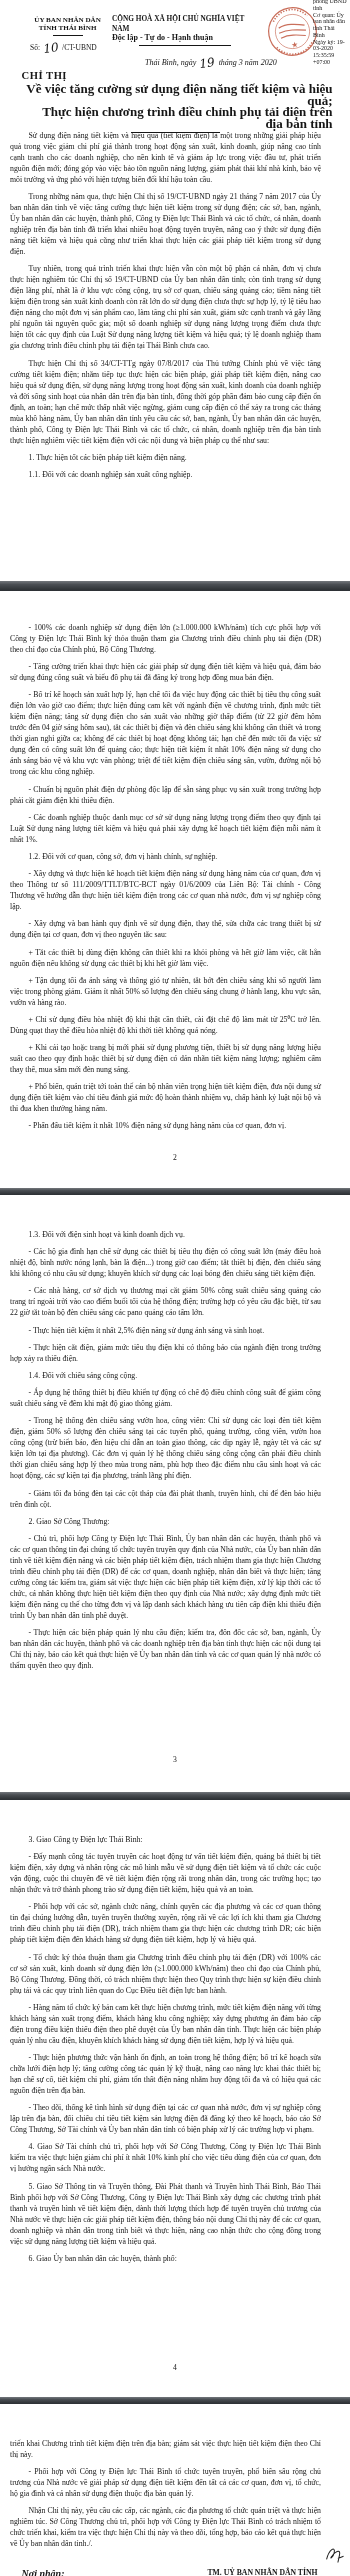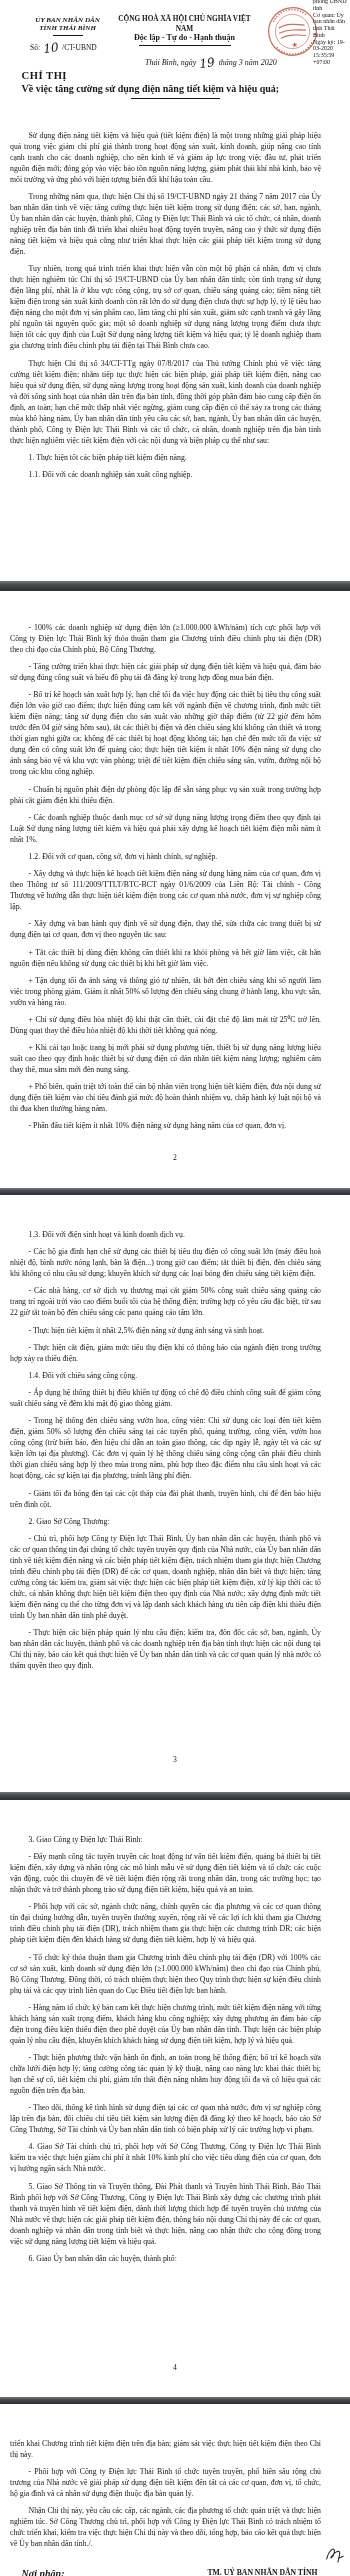--- a/index.html
+++ b/index.html
@@ -6,33 +6,33 @@
   body{
     width:350px;height:2700px;position:relative;background:#ffffff;
     font-family:"Liberation Serif", serif;color:#161616;overflow:hidden;
   }
   .band{position:absolute;left:0;width:350px;background:linear-gradient(180deg,#73777c 0%,#4a4e53 35%,#33373b 80%,#2c3034 100%);}
   .pagebody{position:absolute;left:10px;width:311px;}
   .pagebody p{margin:0 0 6.2px 0;text-indent:18.5px;text-align:justify;font-size:7.8px;line-height:11px;}
   .pagebody p.cont{text-indent:0;}
   .pagenum{position:absolute;left:0;width:350px;text-align:center;font-size:7.7px;}
   
-  .hdr-left{position:absolute;top:15.5px;left:20.6px;width:94px;text-align:center;font-style:italic;}
+  .hdr-left{position:absolute;top:15.5px;left:20.6px;width:94px;text-align:center;}
   .hdr-left .l1{font-weight:bold;font-size:7.1px;line-height:8.8px;}
   .hdr-left .rule{width:30px;border-bottom:0.8px solid #161616;margin:1.5px auto 0 auto;}
   .so-line{position:absolute;top:43px;left:30px;width:113px;font-size:7.5px;text-align:left;white-space:nowrap;}
-  .hdr-right{position:absolute;top:14.4px;left:112px;width:145px;text-align:center;}
+  .hdr-right{position:absolute;top:14.4px;left:112px;width:145px;text-align:left;}
   .hdr-right .n1{font-weight:bold;font-size:7.3px;line-height:9.3px;}
   .hdr-right .n2{font-weight:bold;font-size:8px;line-height:10.3px;margin-top:0.5px;}
   .hdr-right .rule{width:92px;border-bottom:0.8px solid #161616;margin:1px auto 0 auto;}
   .dateline{position:absolute;top:58px;left:145px;white-space:nowrap;font-style:italic;font-size:8px;}
   .hw{font-family:"DejaVu Serif",serif;font-style:italic;font-size:12px;display:inline-block;transform:rotate(-7deg);position:relative;top:1.5px;line-height:0;padding:0 1.5px;}
   .esign{position:absolute;top:-2.1px;left:313px;width:40px;font-size:6px;line-height:6.8px;white-space:pre-line;text-align:left;}
   .doc-title{position:absolute;top:70px;left:21.6px;width:311px;text-align:left;font-weight:bold;font-size:10.6px;letter-spacing:0.5px;}
-  .doc-subtitle{position:absolute;top:83px;left:21.6px;width:311px;text-align:left;font-weight:bold;font-size:10px;line-height:11.6px;}
+  .doc-subtitle{position:absolute;top:83px;left:21.6px;width:311px;text-align:right;font-weight:bold;font-size:13px;line-height:11.6px;}
   .doc-subtitle .rule{width:89px;border-bottom:0.9px solid #161616;margin:3.1px 0 0 109px;}
   
   .footer{position:absolute;top:2568px;left:21.6px;width:134px;}
   .footer .lbl{font-weight:bold;font-style:italic;font-size:10px;margin-bottom:2.1px;}
   .signblock{position:absolute;top:2568px;left:184px;width:157px;text-align:center;}
   .signblock .s1{font-weight:bold;font-size:7.7px;line-height:9.8px;}
   svg{display:block;}
   .abs{position:absolute;}
 </style>
 </head>
@@ -77,20 +77,21 @@
 tỉnh Thái
 Bình
 Ngày ký: 19-
 03-2020
 15:35:59
 +07:00</div>
 
 <div class="doc-title">CHỈ THỊ</div>
 <div class="doc-subtitle">
   <div>Về việc tăng cường sử dụng điện năng tiết kiệm và hiệu quả;</div>
+  <div>Thực hiện chương trình điều chỉnh phụ tải điện trên địa bàn tỉnh</div>
   <div class="rule"></div>
 </div>
 
 <div class="pagebody" style="top:130px;">
     <p>Sử dụng điện năng tiết kiệm và hiệu quả (tiết kiệm điện) là một trong những giải pháp hiệu quả trong việc giảm chi phí giá thành trong hoạt động sản xuất, kinh doanh, giúp nâng cao tính cạnh tranh cho các doanh nghiệp, cho nền kinh tế và giảm áp lực trong việc đầu tư, phát triển nguồn điện mới; đóng góp vào việc bảo tồn nguồn năng lượng, giảm phát thải khí nhà kính, bảo vệ môi trường và ứng phó với hiện tượng biến đổi khí hậu toàn cầu.</p>
     <p>Trong những năm qua, thực hiện Chỉ thị số 19/CT-UBND ngày 21 tháng 7 năm 2017 của Ủy ban nhân dân tỉnh về việc tăng cường thực hiện tiết kiệm trong sử dụng điện; các sở, ban, ngành, Ủy ban nhân dân các huyện, thành phố, Công ty Điện lực Thái Bình và các tổ chức, cá nhân, doanh nghiệp trên địa bàn tỉnh đã triển khai nhiều hoạt động tuyên truyền, nâng cao ý thức sử dụng điện năng tiết kiệm và hiệu quả cũng như triển khai thực hiện các giải pháp tiết kiệm trong sử dụng điện.</p>
     <p>Tuy nhiên, trong quá trình triển khai thực hiện vẫn còn một bộ phận cá nhân, đơn vị chưa thực hiện nghiêm túc Chỉ thị số 19/CT-UBND của Ủy ban nhân dân tỉnh; còn tình trạng sử dụng điện lãng phí, nhất là ở khu vực công cộng, trụ sở cơ quan, chiếu sáng quảng cáo; tiềm năng tiết kiệm điện trong sản xuất kinh doanh còn rất lớn do sử dụng điện chưa thực sự hợp lý, tỷ lệ tiêu hao điện năng cho một đơn vị sản phẩm cao, làm tăng chi phí sản xuất, giảm sức cạnh tranh và gây lãng phí nguồn tài nguyên quốc gia; một số doanh nghiệp sử dụng năng lượng trọng điểm chưa thực hiện tốt các quy định của Luật Sử dụng năng lượng tiết kiệm và hiệu quả; tỷ lệ doanh nghiệp tham gia chương trình điều chỉnh phụ tải điện tại Thái Bình chưa cao.</p>
     <p>Thực hiện Chỉ thị số 34/CT-TTg ngày 07/8/2017 của Thủ tướng Chính phủ về việc tăng cường tiết kiệm điện; nhằm tiếp tục thực hiện các biện pháp, giải pháp tiết kiệm điện, nâng cao hiệu quả sử dụng điện, sử dụng năng lượng trong hoạt động sản xuất, kinh doanh của doanh nghiệp và đời sống sinh hoạt của nhân dân trên địa bàn tỉnh, đồng thời góp phần đảm bảo cung cấp điện ổn định, an toàn; hạn chế mức thấp nhất việc ngừng, giảm cung cấp điện có thể xảy ra trong các tháng mùa khô hàng năm, Ủy ban nhân dân tỉnh yêu cầu các sở, ban, ngành, Ủy ban nhân dân các huyện, thành phố, Công ty Điện lực Thái Bình và các tổ chức, cá nhân, doanh nghiệp trên địa bàn tỉnh thực hiện nghiêm việc tiết kiệm điện với các nội dung và biện pháp cụ thể như sau:</p>
     <p>1. Thực hiện tốt các biện pháp tiết kiệm điện năng.</p>
     <p>1.1. Đối với các doanh nghiệp sản xuất công nghiệp.</p>

